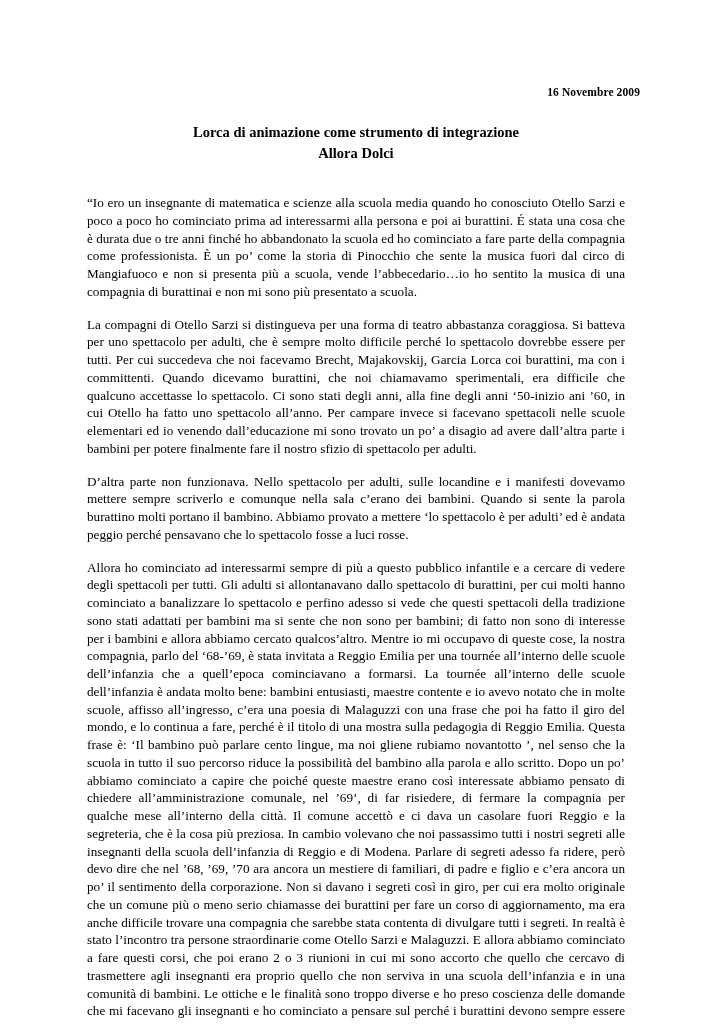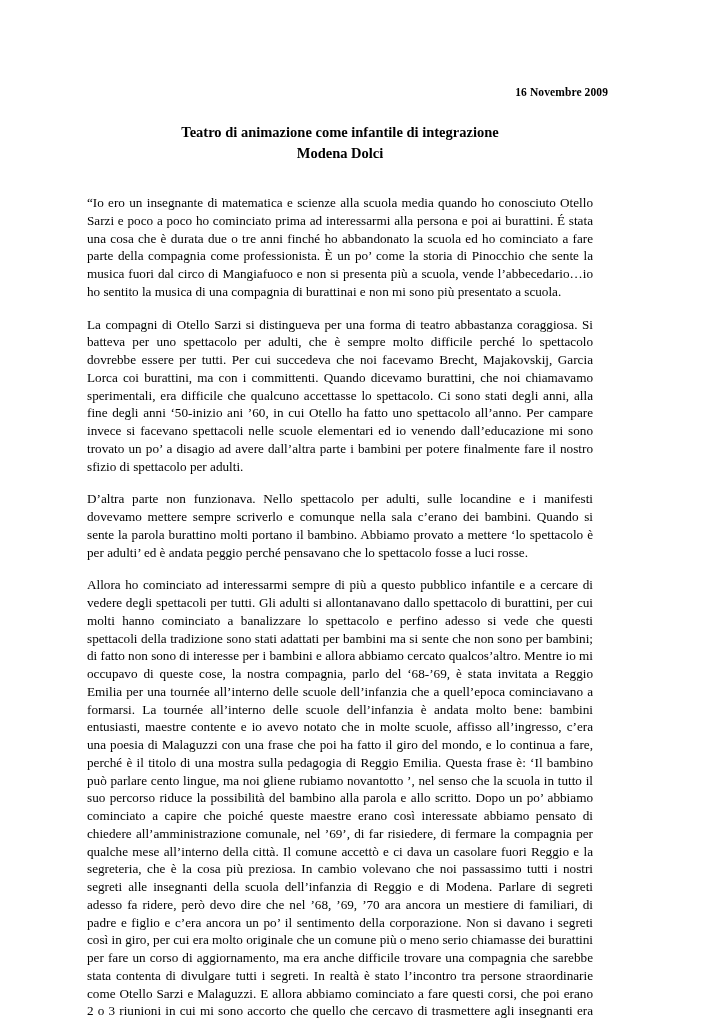--- a/index.html
+++ b/index.html
@@ -12,21 +12,21 @@
     height: 1024px;
     font-family: "Liberation Serif", "DejaVu Serif", serif;
     color: #000000;
     position: relative;
     overflow: hidden;
   }
   .page {
     box-sizing: border-box;
     width: 724px;
     height: 1024px;
-    padding: 86px 116px 18px 72px;
+    padding: 86px 84px 18px 72px;
   }
   .doc-date {
     text-align: right;
     font-weight: bold;
     font-size: 11.5px;
     letter-spacing: 0.1px;
     margin: 0 0 24px 0;
   }
   .doc-title {
     text-align: center;
@@ -54,22 +54,22 @@
     margin-top: 0;
   }
 </style>
 </head>
 <body>
 
 <div class="page">
 
   <div class="doc-date">16 Novembre 2009</div>
 
-  <div class="doc-title">Teatro di animazione come infantile di integrazione</div>
-  <div class="doc-author">Modena Dolci</div>
+  <div class="doc-title">Lorca di animazione come strumento di integrazione</div>
+  <div class="doc-author">Allora Dolci</div>
 
   <div class="body-text">
     <p>“Io ero un insegnante di matematica e scienze alla scuola media quando ho conosciuto Otello Sarzi e poco a poco ho cominciato prima ad interessarmi alla persona e poi ai burattini. É stata una cosa che è durata due o tre anni finché ho abbandonato la scuola ed ho cominciato a fare parte della compagnia come professionista. È un po’ come la storia di Pinocchio che sente la musica fuori dal circo di Mangiafuoco e non si presenta più a scuola, vende l’abbecedario…io ho sentito la musica di una compagnia di burattinai e non mi sono più presentato a scuola.</p>
     <p>La compagni di Otello Sarzi si distingueva per una forma di teatro abbastanza coraggiosa. Si batteva per uno spettacolo per adulti, che è sempre molto difficile perché lo spettacolo dovrebbe essere per tutti. Per cui succedeva che noi facevamo Brecht, Majakovskij, Garcia Lorca coi burattini, ma con i committenti. Quando dicevamo burattini, che noi chiamavamo sperimentali, era difficile che qualcuno accettasse lo spettacolo. Ci sono stati degli anni, alla fine degli anni ‘50-inizio ani ’60, in cui Otello ha fatto uno spettacolo all’anno. Per campare invece si facevano spettacoli nelle scuole elementari ed io venendo dall’educazione mi sono trovato un po’ a disagio ad avere dall’altra parte i bambini per potere finalmente fare il nostro sfizio di spettacolo per adulti.</p>
     <p>D’altra parte non funzionava. Nello spettacolo per adulti, sulle locandine e i manifesti dovevamo mettere sempre scriverlo e comunque nella sala c’erano dei bambini. Quando si sente la parola burattino molti portano il bambino. Abbiamo provato a mettere ‘lo spettacolo è per adulti’ ed è andata peggio perché pensavano che lo spettacolo fosse a luci rosse.</p>
     <p>Allora ho cominciato ad interessarmi sempre di più a questo pubblico infantile e a cercare di vedere degli spettacoli per tutti. Gli adulti si allontanavano dallo spettacolo di burattini, per cui molti hanno cominciato a banalizzare lo spettacolo e perfino adesso si vede che questi spettacoli della tradizione sono stati adattati per bambini ma si sente che non sono per bambini; di fatto non sono di interesse per i bambini e allora abbiamo cercato qualcos’altro. Mentre io mi occupavo di queste cose, la nostra compagnia, parlo del ‘68-’69, è stata invitata a Reggio Emilia per una tournée all’interno delle scuole dell’infanzia che a quell’epoca cominciavano a formarsi. La tournée all’interno delle scuole dell’infanzia è andata molto bene: bambini entusiasti, maestre contente e io avevo notato che in molte scuole, affisso all’ingresso, c’era una poesia di Malaguzzi con una frase che poi ha fatto il giro del mondo, e lo continua a fare, perché è il titolo di una mostra sulla pedagogia di Reggio Emilia. Questa frase è: ‘Il bambino può parlare cento lingue, ma noi gliene rubiamo novantotto ’, nel senso che la scuola in tutto il suo percorso riduce la possibilità del bambino alla parola e allo scritto. Dopo un po’ abbiamo cominciato a capire che poiché queste maestre erano così interessate abbiamo pensato di chiedere all’amministrazione comunale, nel ’69’, di far risiedere, di fermare la compagnia per qualche mese all’interno della città. Il comune accettò e ci dava un casolare fuori Reggio e la segreteria, che è la cosa più preziosa. In cambio volevano che noi passassimo tutti i nostri segreti alle insegnanti della scuola dell’infanzia di Reggio e di Modena. Parlare di segreti adesso fa ridere, però devo dire che nel ’68, ’69, ’70 ara ancora un mestiere di familiari, di padre e figlio e c’era ancora un po’ il sentimento della corporazione. Non si davano i segreti così in giro, per cui era molto originale che un comune più o meno serio chiamasse dei burattini per fare un corso di aggiornamento, ma era anche difficile trovare una compagnia che sarebbe stata contenta di divulgare tutti i segreti. In realtà è stato l’incontro tra persone straordinarie come Otello Sarzi e Malaguzzi. E allora abbiamo cominciato a fare questi corsi, che poi erano 2 o 3 riunioni in cui mi sono accorto che quello che cercavo di trasmettere agli insegnanti era proprio quello che non serviva in una scuola dell’infanzia e in una comunità di bambini. Le ottiche e le finalità sono troppo diverse e ho preso coscienza delle domande che mi facevano gli insegnanti e ho cominciato a pensare sul perché i burattini devono sempre essere nelle mani dei professionisti e non possono</p>
   </div>
 
 </div>
 

